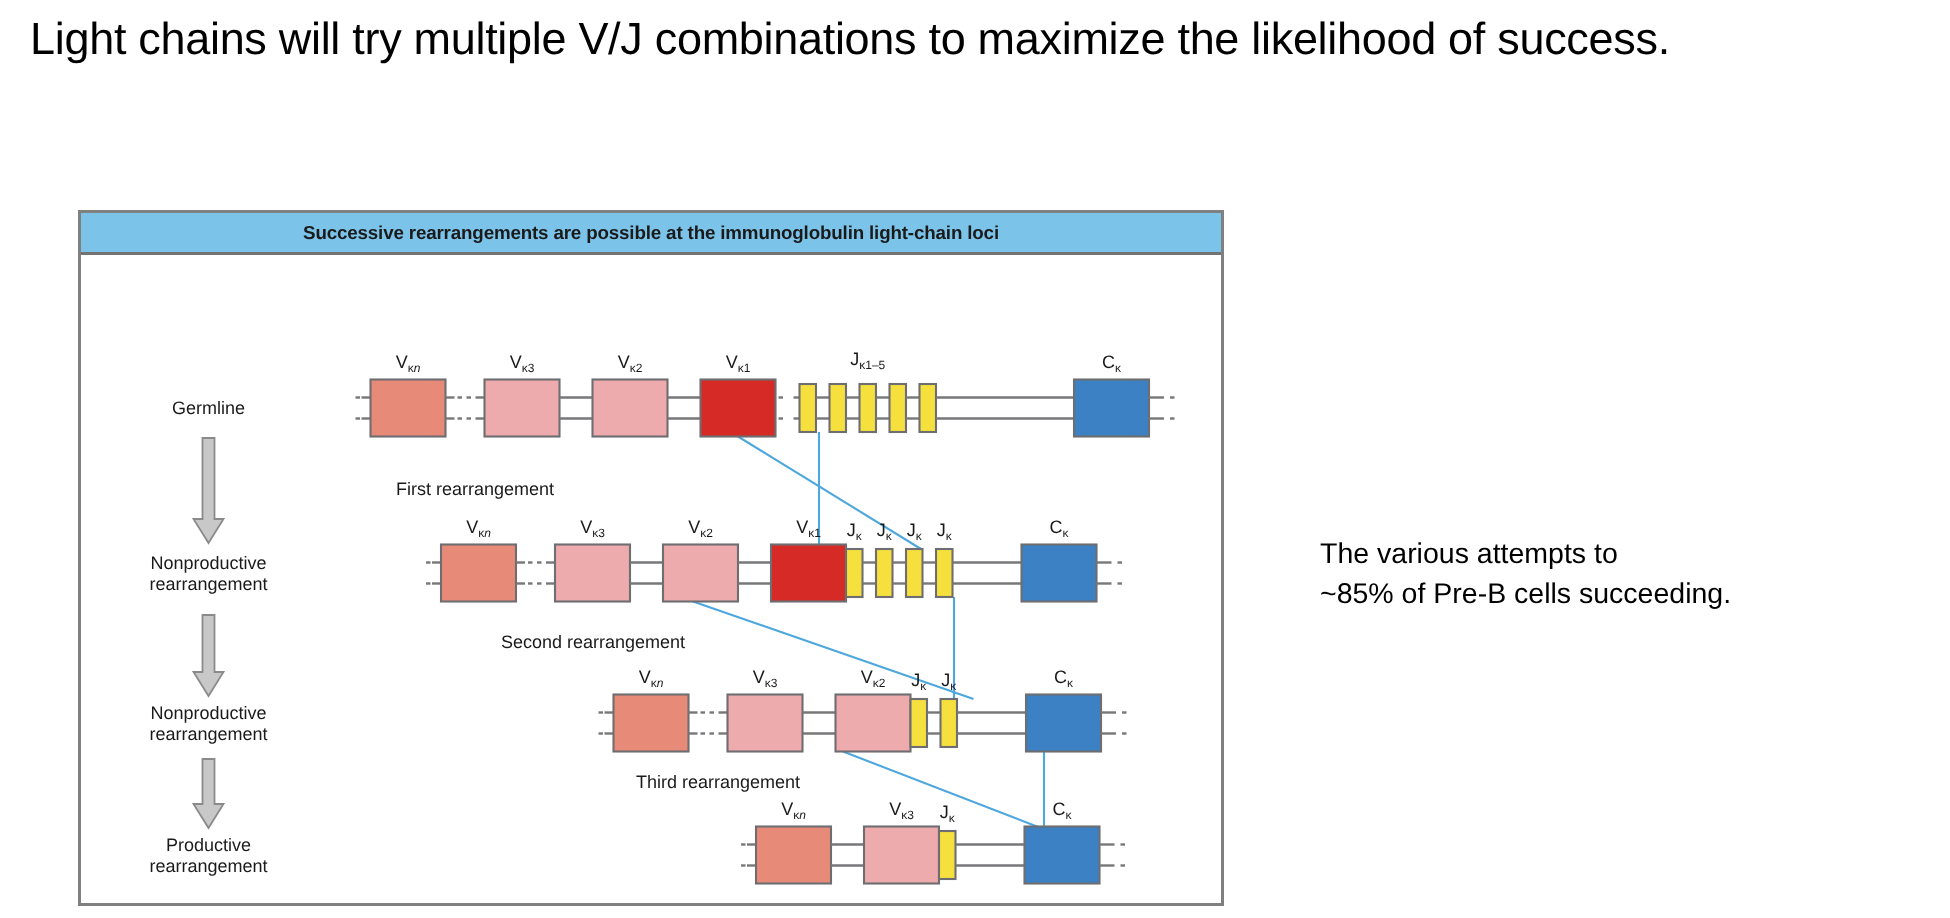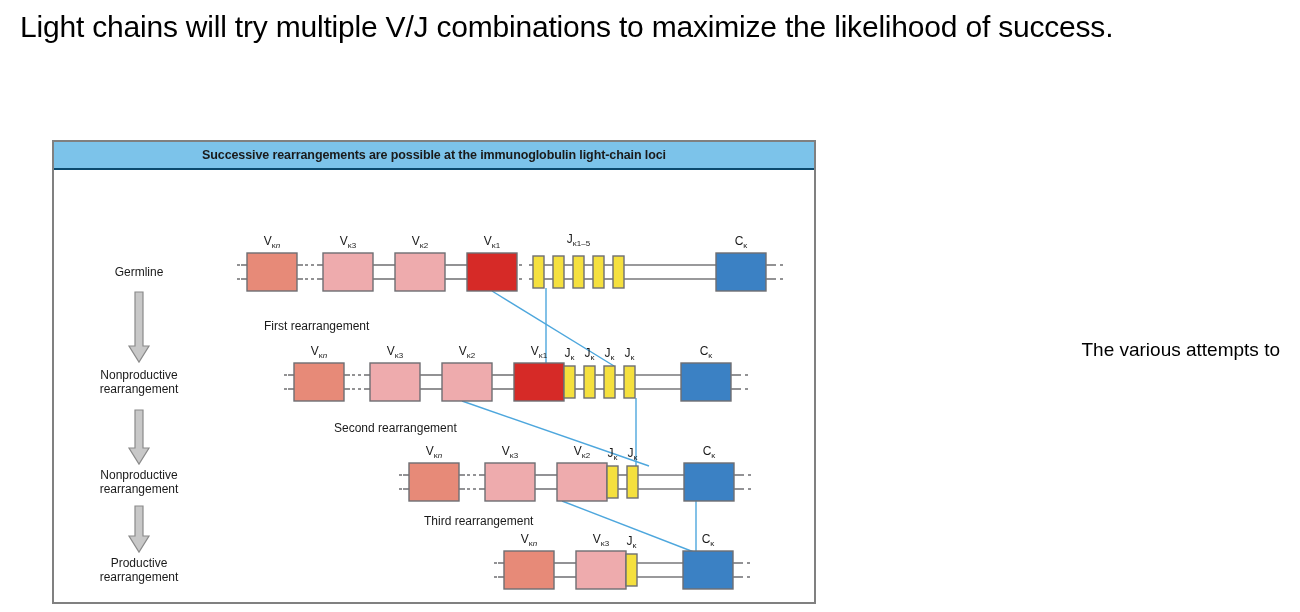--- a/index.html
+++ b/index.html
@@ -35,21 +35,21 @@
     top: 140px;
     width: 764px;
     height: 464px;
     border: 2px solid #808080;
     box-sizing: border-box;
     background: #ffffff;
   }
   #figure-banner {
     height: 26px;
     background: #7cc3ea;
-    border-bottom: 2px solid #0c4a6e;
+    border-bottom: 2px solid #737373;
     display: flex;
     align-items: center;
     justify-content: center;
   }
   #figure-banner-text {
     font-size: 12.5px;
     font-weight: bold;
     color: #1a1a1a;
     letter-spacing: -0.1px;
   }
@@ -69,23 +69,23 @@
   .seg-label { font-size: 12px; }
   .seg-sub   { font-size: 8px; }
   .seg-sub-i { font-size: 8px; font-style: italic; }
   .step-label { font-size: 12px; }
   .stage-label { font-size: 12px; }
 
   
   #side-caption {
     position: absolute;
     left: 880px;
-    top: 336px;
+    top: 356px;
     width: 400px;
-    text-align: right;
+    text-align: left;
     font-size: 19px;
     line-height: 27px;
     color: #000000;
   }
 </style>
 </head>
 <body>
 
 <div id="slide-title">Light chains will try multiple V/J combinations to maximize the likelihood of success.</div>
 
@@ -285,13 +285,14 @@
             <line x1="693" y1="393" x2="696" y2="393" stroke="#77777a" stroke-width="1.6"></line>
             <line x1="693" y1="407" x2="696" y2="407" stroke="#77777a" stroke-width="1.6"></line>
           </g>
         </g>
     </svg>
   </div>
 </div>
 
 <div id="side-caption">
   <div>The various attempts to</div>
+  <div>~85% of Pre-B cells succeeding.</div>
 </div>
 
 </body></html>

